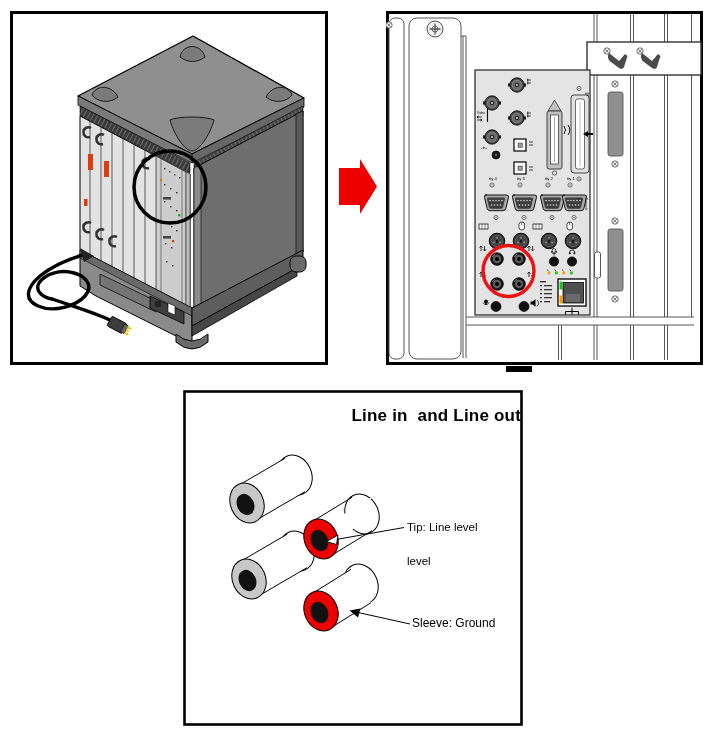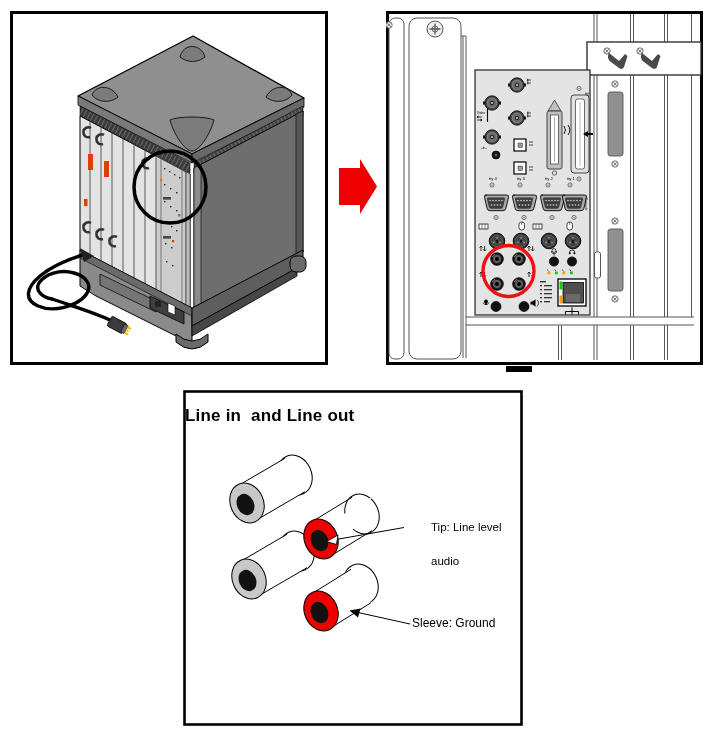--- a/index.html
+++ b/index.html
@@ -1,20 +1,20 @@
 <!DOCTYPE html>
 <html><head>
 <meta charset="utf-8">
 <style>
   html,body{margin:0;padding:0;background:#ffffff;}
   body{width:705px;height:731px;position:relative;font-family:"Liberation Sans",sans-serif;}
   .abs{position:absolute;}
   .lbl{color:#000;}
-  #title{left:185px;top:406px;width:336px;text-align:left;font-size:17px;font-weight:bold;white-space:pre;letter-spacing:0.2px;}
-  #tiplabel{left:407px;top:519px;font-size:11.5px;line-height:17px;white-space:pre;margin-left:24px;}
+  #title{left:185px;top:406px;width:336px;text-align:right;font-size:17px;font-weight:bold;white-space:pre;letter-spacing:0.2px;}
+  #tiplabel{left:407px;top:519px;font-size:11.5px;line-height:17px;white-space:pre;}
   #sleevelabel{left:412px;top:616px;font-size:12px;white-space:pre;}
   svg text{font-family:"Liberation Sans",sans-serif;fill:#000;}
   #artifact{left:506px;top:366px;width:26px;height:6px;background:#000;}
 </style>
 </head>
 <body>
 
 <svg class="abs" style="left:10px;top:11px" width="318" height="354" viewBox="10 11 318 354">
   <defs>
     <pattern id="hatchL" width="4" height="4" patternUnits="userSpaceOnUse" patternTransform="rotate(28)">
@@ -467,14 +467,14 @@
   </g>
 
   <g>
     <line x1="410" y1="624" x2="358" y2="612.5" stroke="#000" stroke-width="1"></line>
     <polygon points="349.5,610.5 360.5,608.5 358,617.5" fill="#000"></polygon>
   </g>
 </svg>
 
 <div id="title" class="abs lbl">Line in  and Line out</div>
 <div id="tiplabel" class="abs lbl"><span>Tip: Line level</span><br>
-<span>audio</span></div>
+<span>level</span></div>
 <div id="sleevelabel" class="abs lbl">Sleeve: Ground</div>
 
 </body></html>

